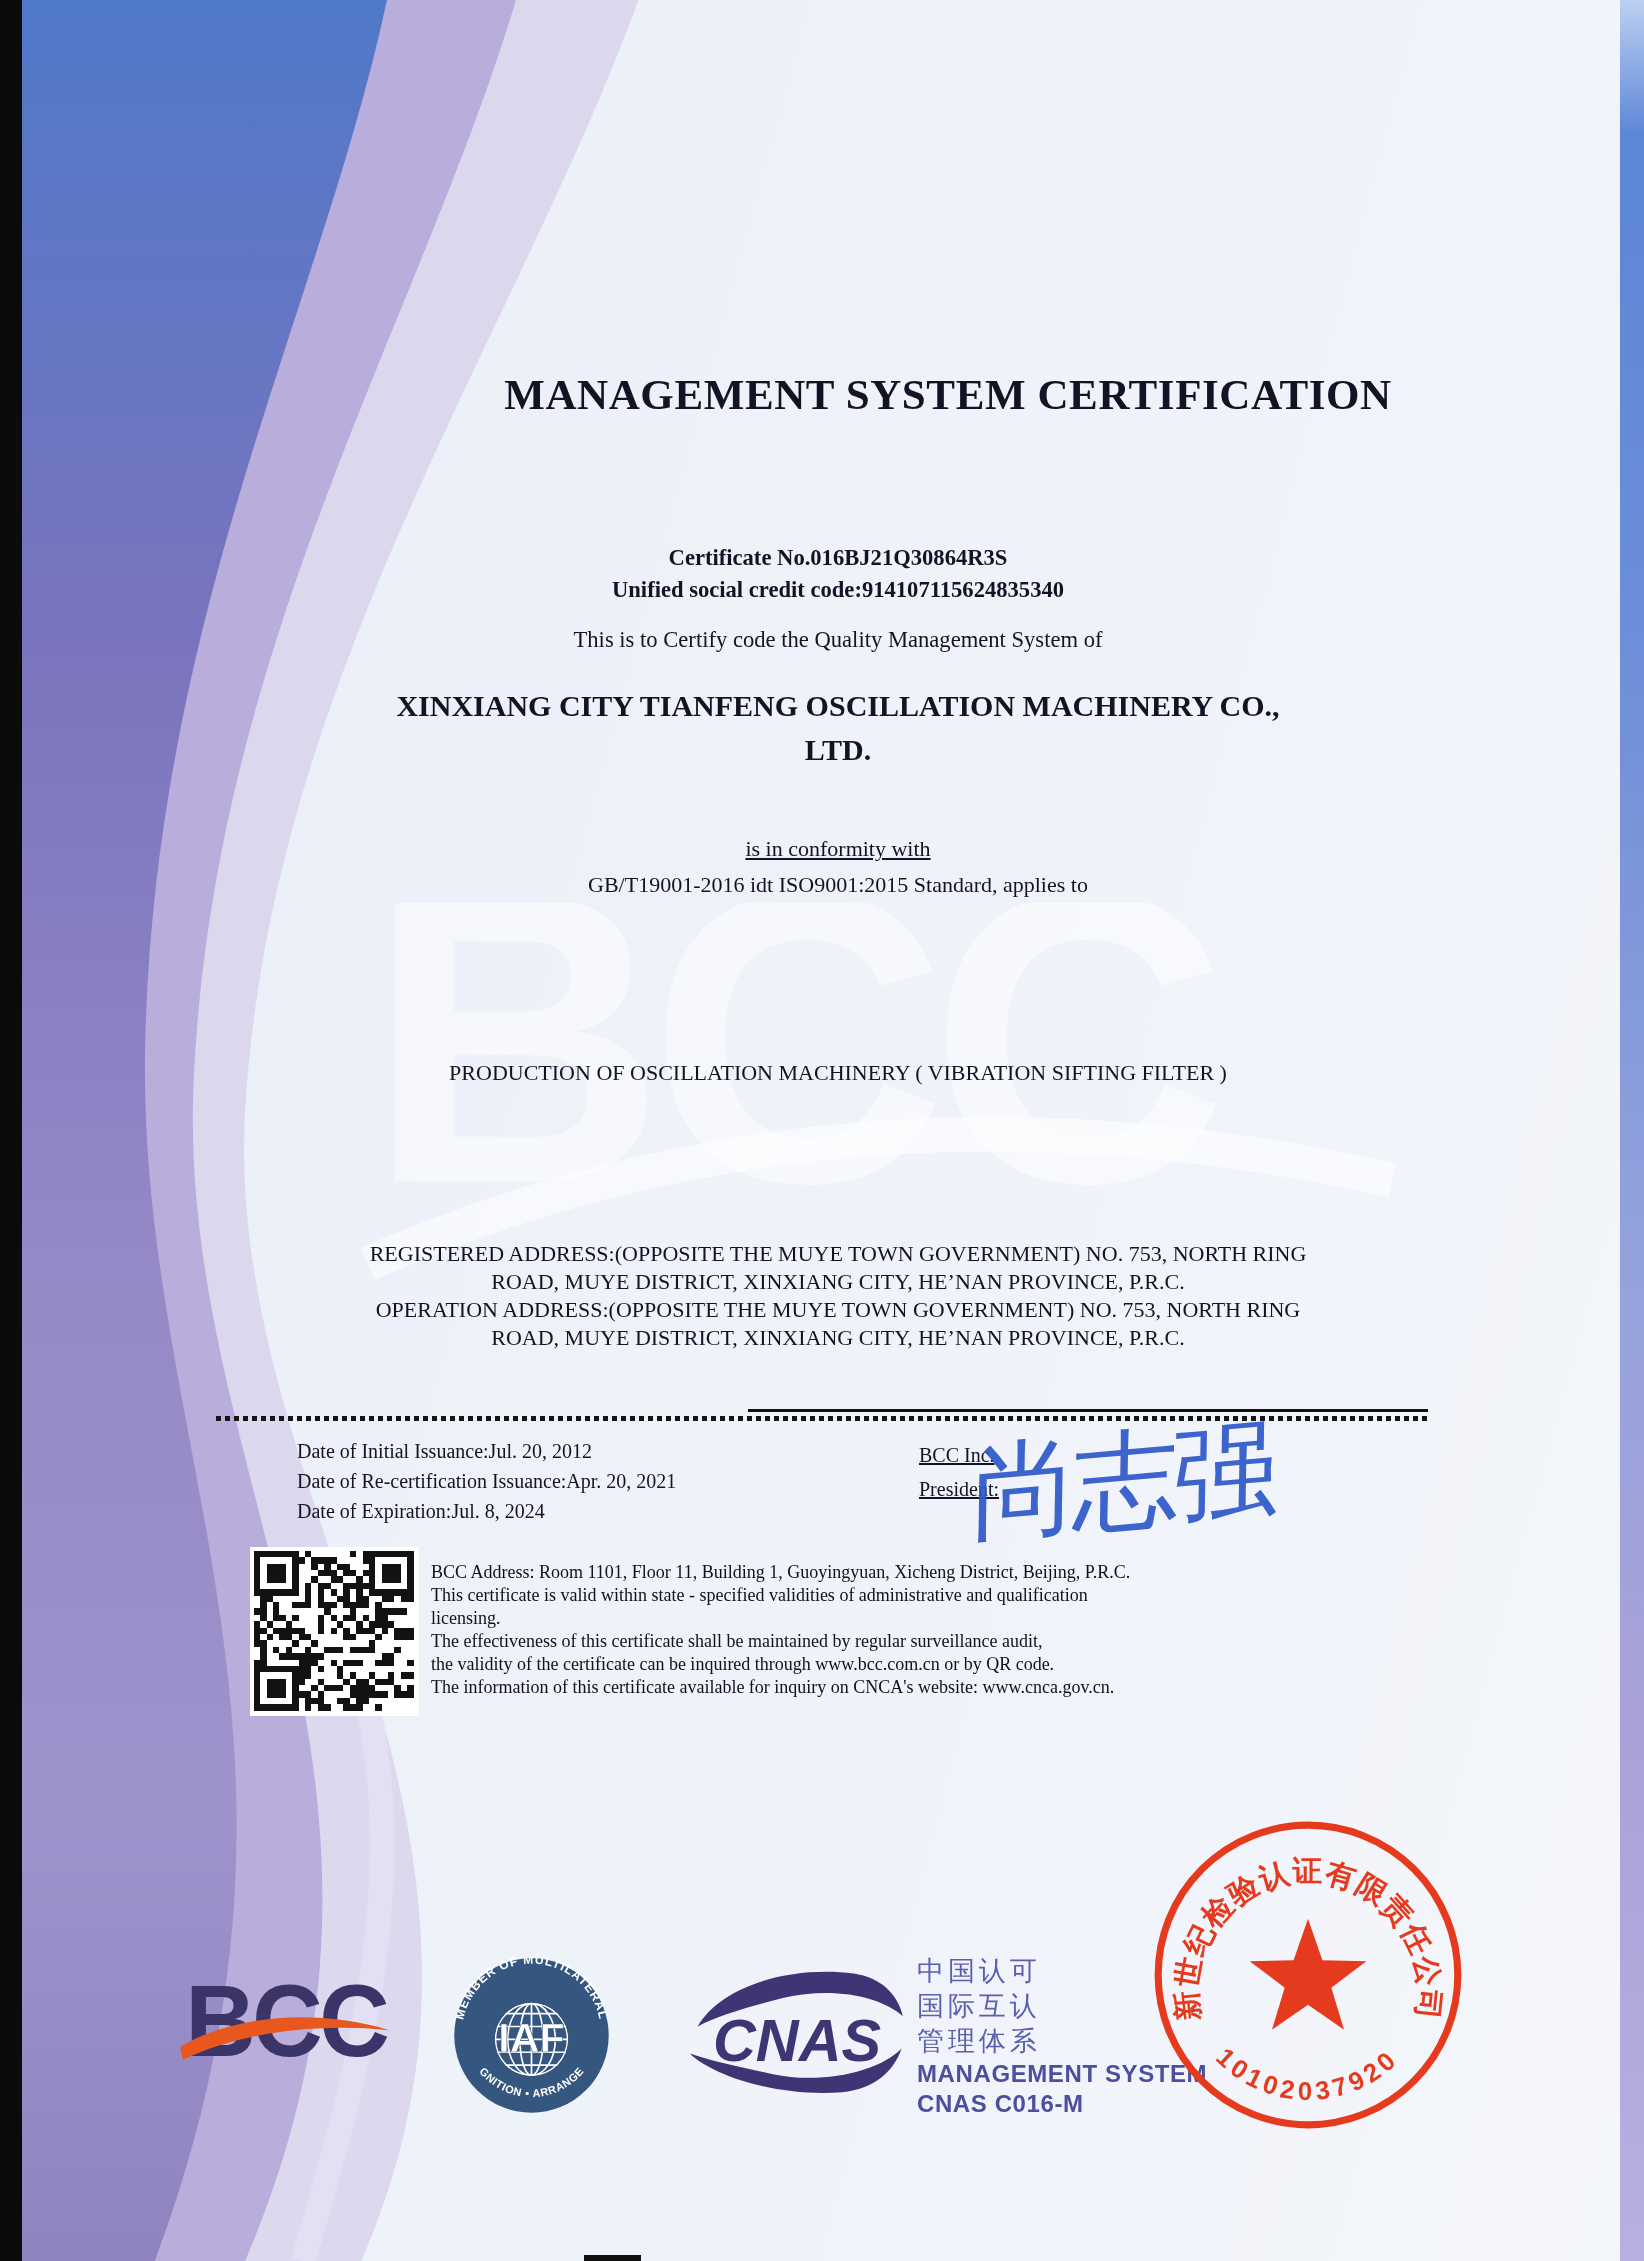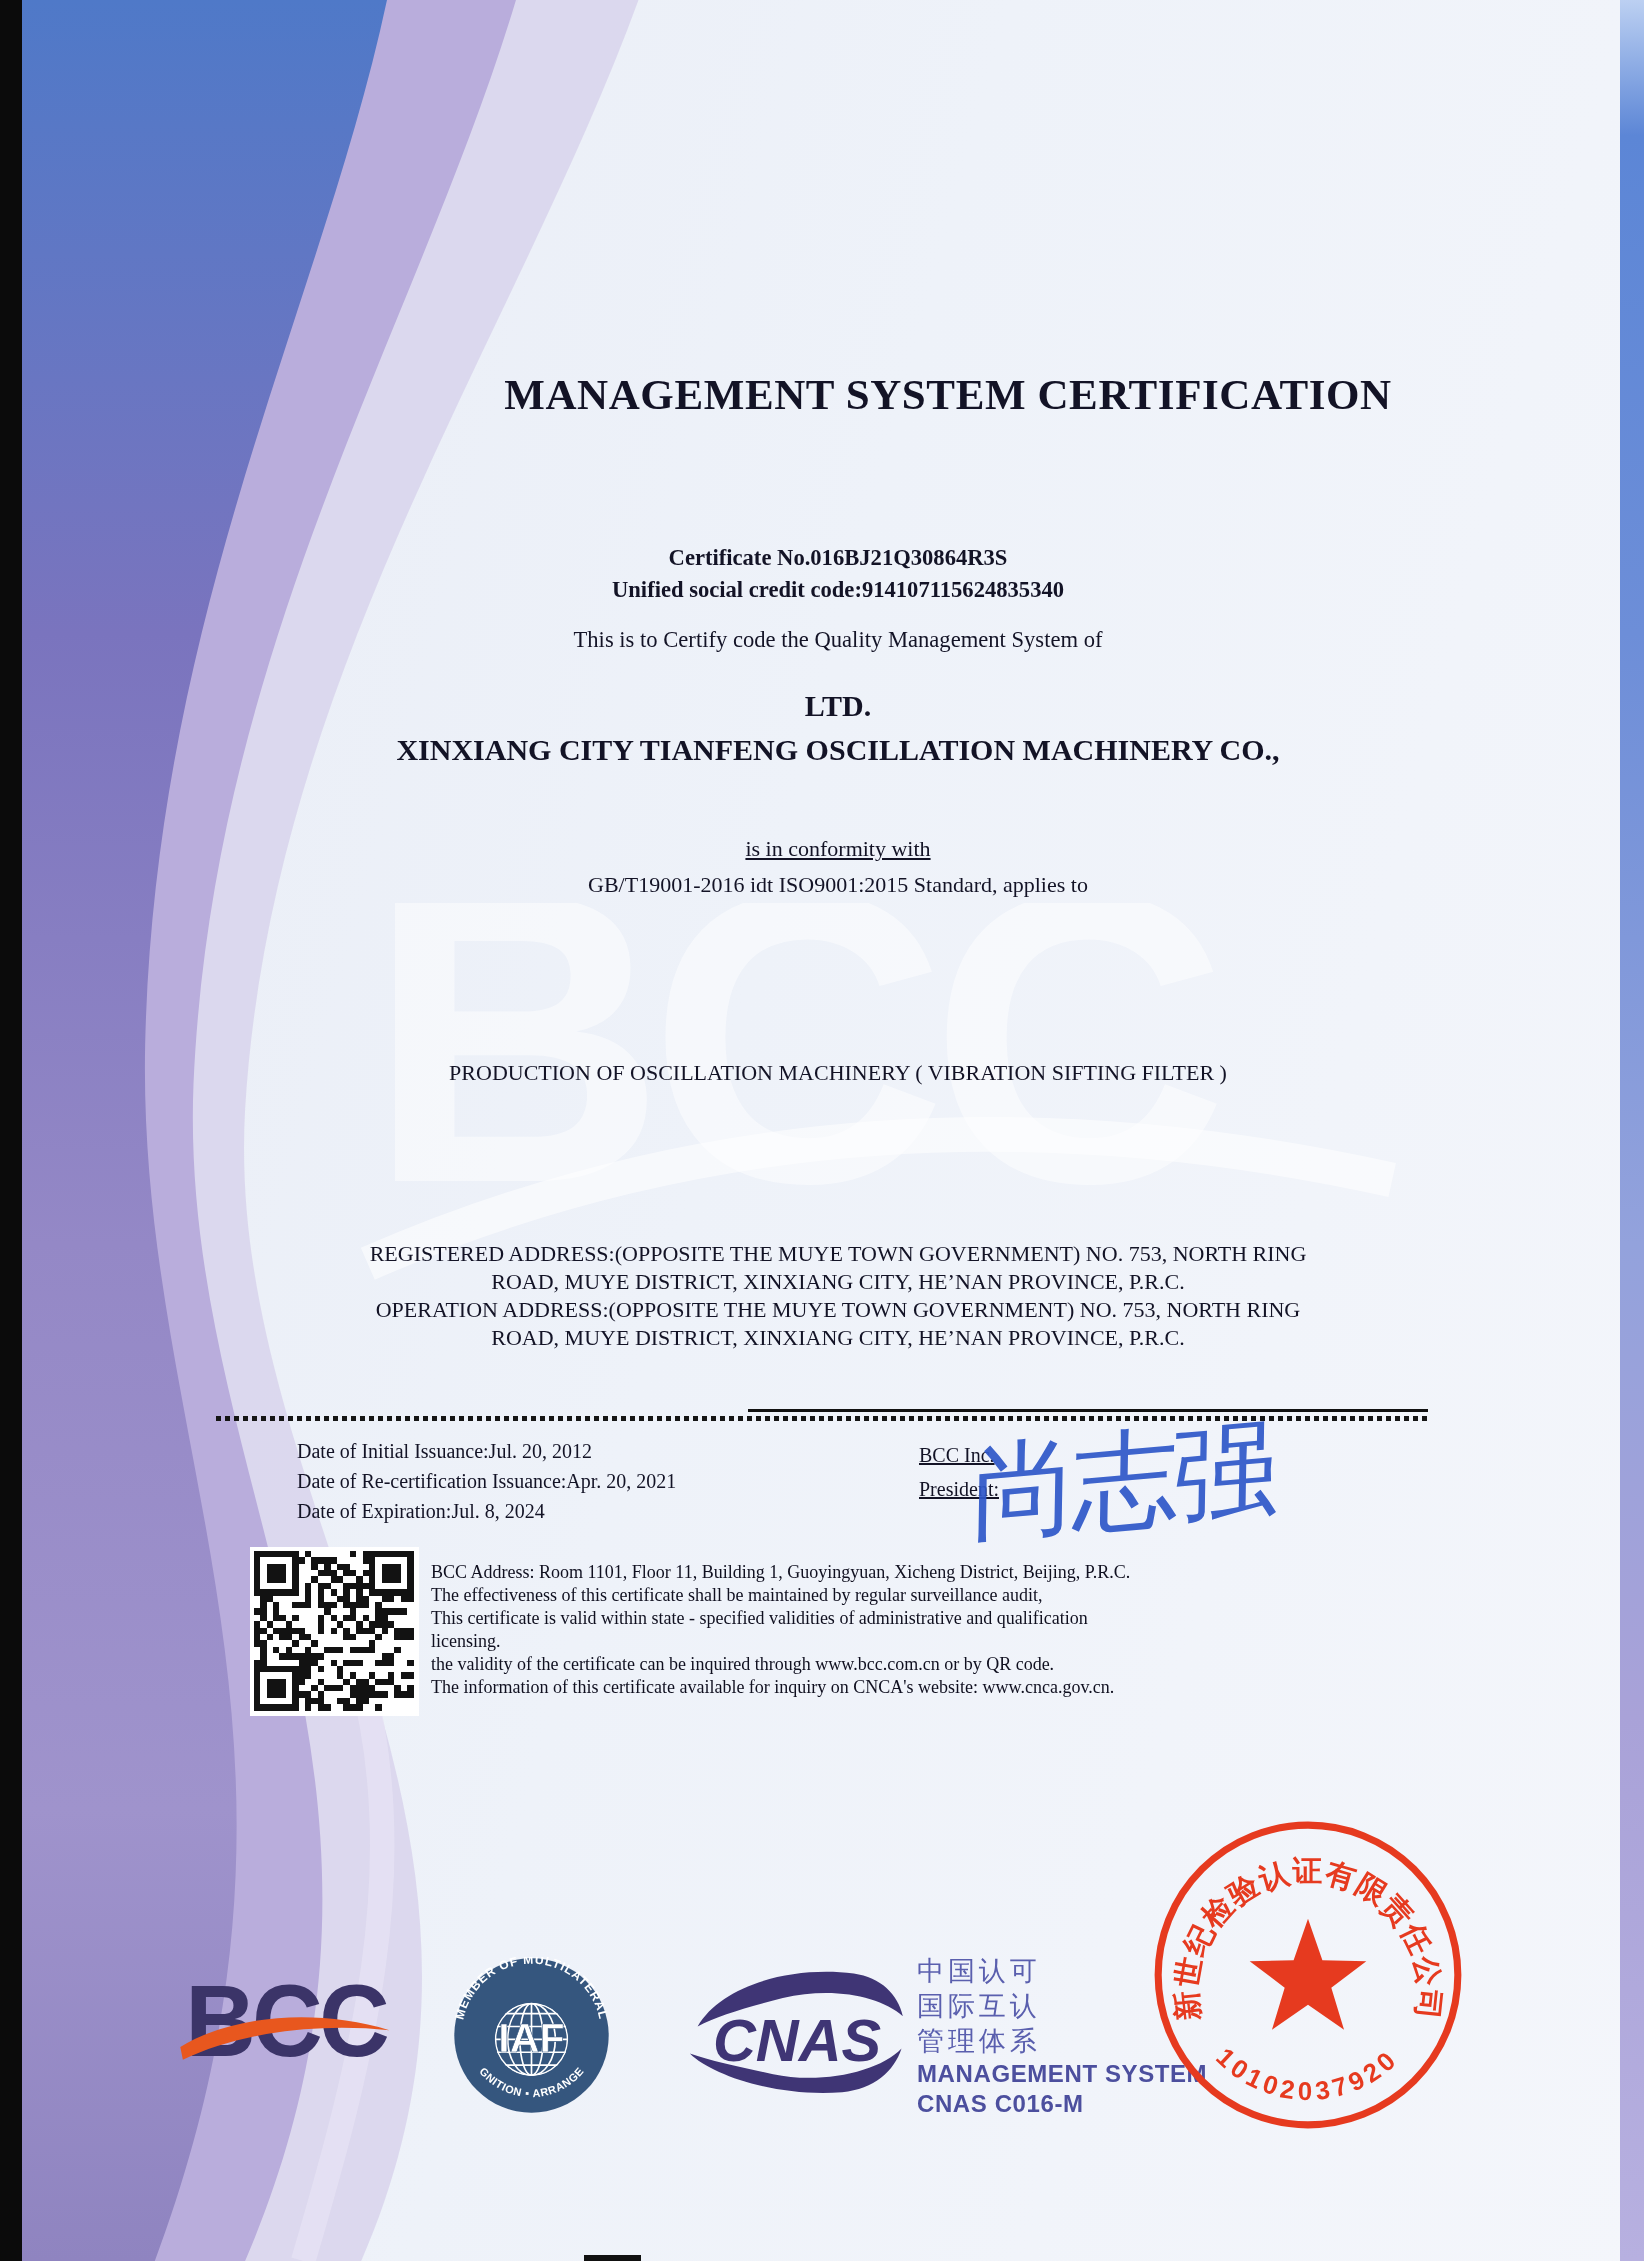--- a/index.html
+++ b/index.html
@@ -92,22 +92,22 @@
   </div>
 
   <div class="abs certmeta ctr">
     <div>Certificate No.016BJ21Q30864R3S</div>
     <div>Unified social credit code:914107115624835340</div>
   </div>
 
   <div class="abs certify ctr">This is to Certify code the Quality Management System of</div>
 
   <div class="abs company ctr">
+    <div>XINXIANG CITY TIANFENG OSCILLATION MACHINERY CO.,</div>
     <div>LTD.</div>
-    <div>XINXIANG CITY TIANFENG OSCILLATION MACHINERY CO.,</div>
   </div>
 
   <div class="abs conf1 ctr">is in conformity with</div>
   <div class="abs conf2 ctr">GB/T19001-2016 idt ISO9001:2015 Standard, applies to</div>
 
   <div class="abs scope ctr">PRODUCTION OF OSCILLATION MACHINERY ( VIBRATION SIFTING FILTER )</div>
 
   <div class="abs addresses ctr">
     <div>REGISTERED ADDRESS:(OPPOSITE THE MUYE TOWN GOVERNMENT) NO. 753, NORTH RING</div>
     <div>ROAD, MUYE DISTRICT, XINXIANG CITY, HE’NAN PROVINCE, P.R.C.</div>
@@ -443,22 +443,22 @@
       <i style="grid-area: 25 / 11;"></i>
       <i style="grid-area: 25 / 12;"></i>
       <i style="grid-area: 25 / 15;"></i>
       <i style="grid-area: 25 / 16;"></i>
       <i style="grid-area: 25 / 17;"></i>
       <i style="grid-area: 25 / 20;"></i>
     </div>
 
   <div class="abs fineprint">
     <div>BCC Address: Room 1101, Floor 11, Building 1, Guoyingyuan, Xicheng District, Beijing, P.R.C.</div>
+    <div>This certificate is valid within state - specified validities of administrative and qualification licensing.</div>
     <div>The effectiveness of this certificate shall be maintained by regular surveillance audit,</div>
-    <div>This certificate is valid within state - specified validities of administrative and qualification licensing.</div>
     <div>the validity of the certificate can be inquired through www.bcc.com.cn or by QR code.</div>
     <div>The information of this certificate available for inquiry on CNCA's website: www.cnca.gov.cn.</div>
   </div>
 
   <div class="abs bcc-logo">
     <div class="bcc-text">BCC</div>
     <svg width="213" height="94" style="position:absolute;left:0;top:0;" viewBox="0 0 330 145">
       <path d="M2,108 C84,58 214,48 326,82 C214,70 92,86 6,128 Z" fill="#e8571e"></path>
     </svg>
   </div>

